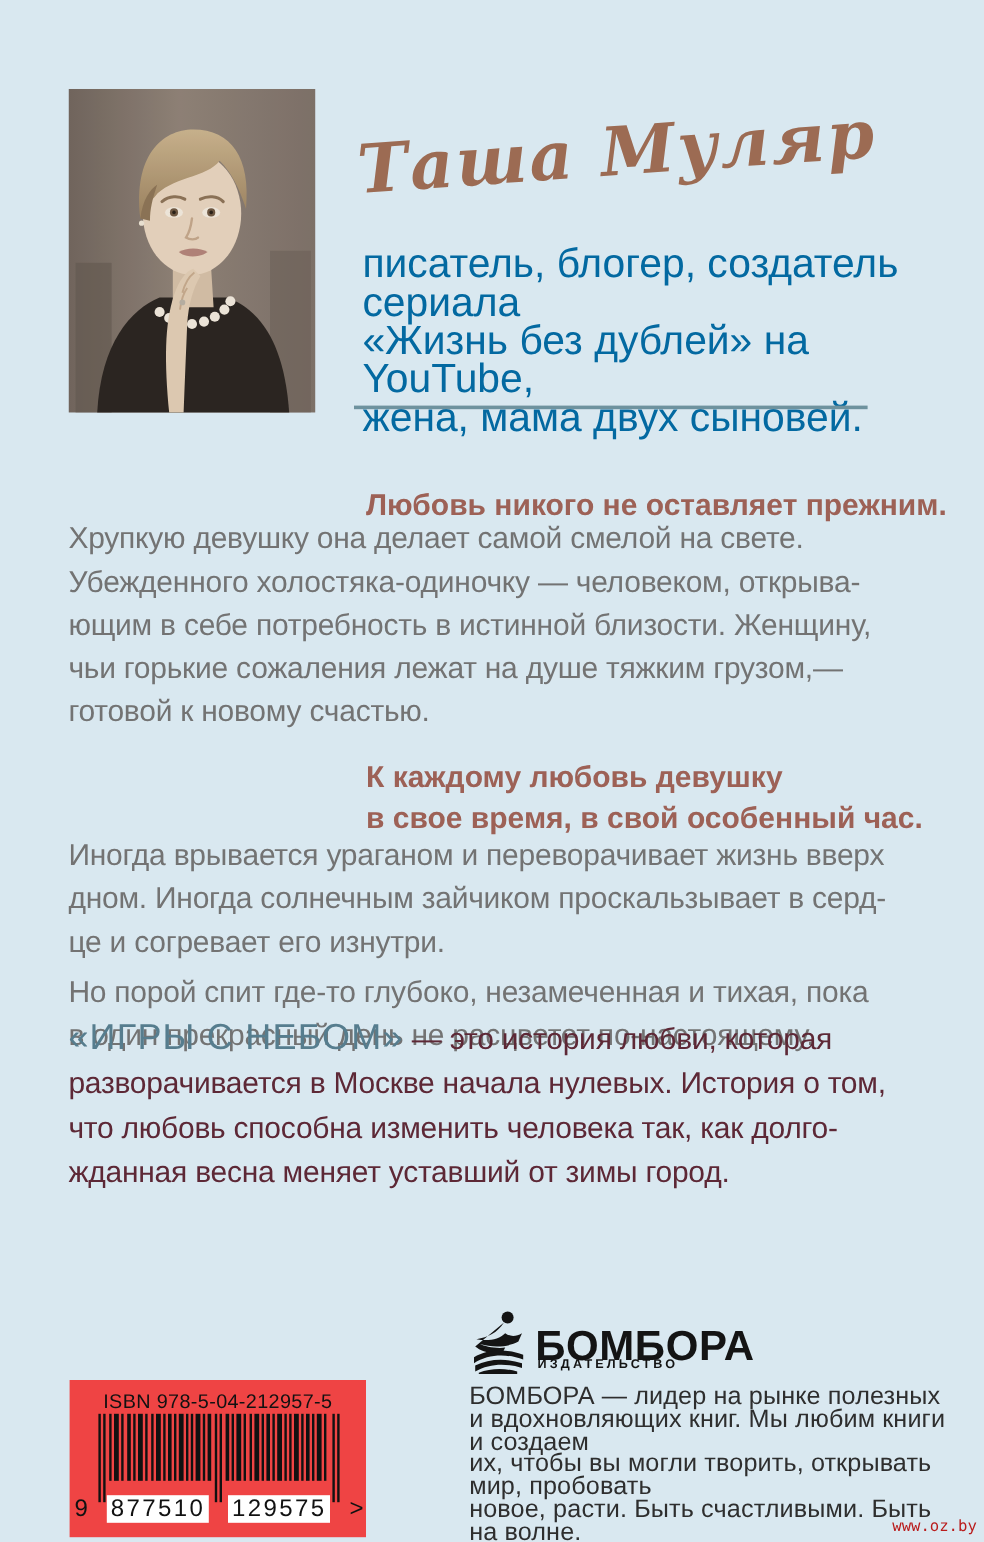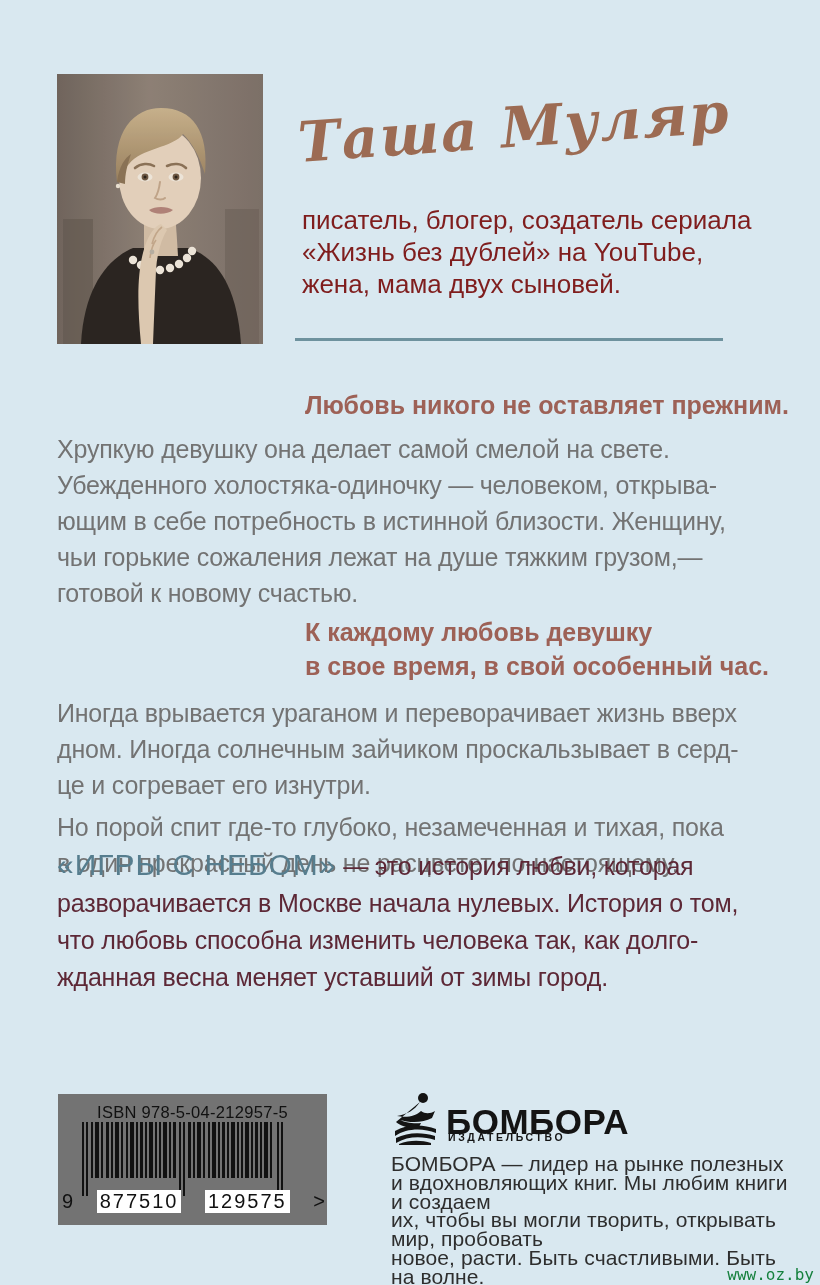--- a/index.html
+++ b/index.html
@@ -26,35 +26,36 @@
     font-style:italic;font-weight:600;
     font-size:56px;line-height:60px;
     color:#9c6b53;
     transform:rotate(-4deg);
     transform-origin:left top;
     letter-spacing:2px;
     white-space:nowrap;
   }
   .author-desc{
     position:absolute;left:302px;top:204px;width:470px;
-    font-size:26px;line-height:32px;
-    color:#7f1d1d;
+    font-size:34px;line-height:32px;
+    color:#0369a1;
     white-space:pre-line;
   }
   .divider{
     position:absolute;left:295px;top:338px;width:428px;height:3px;
     background:#6e929e;
   }
 
   
   .headline{
     position:absolute;left:305px;
     font-size:25px;font-weight:bold;line-height:34px;
     color:#9d6156;
     white-space:pre-line;
+    margin-top:16px;
   }
   .h1{top:388px;}
   .h2{top:615px;}
 
   
   .bodytext{
     position:absolute;left:57px;width:715px;
     font-size:25px;line-height:36px;
     color:#737373;
     white-space:pre-line;
@@ -73,22 +74,22 @@
     letter-spacing:-0.2px;
   }
   .book-title{
     font-size:30px;
     color:#567d8e;
     letter-spacing:1px;
   }
 
   
   .barcode-box{
-    position:absolute;left:58px;top:1094px;width:269px;height:131px;
-    background:#737373;
+    position:absolute;left:58px;top:1150px;width:247px;height:131px;
+    background:#ef4444;
   }
   .isbn{
     position:absolute;top:9px;left:0;right:0;
     text-align:center;
     font-size:16.5px;color:#111;
     letter-spacing:0.3px;
   }
   .bars{position:absolute;left:10px;top:28px;width:227px;height:74px;}
   .bc-digits{
     position:absolute;left:4px;right:2px;top:96px;
@@ -113,21 +114,21 @@
   .pub-blurb{
     position:absolute;left:391px;top:1155px;width:410px;
     font-size:21px;line-height:18.8px;color:#2e2e2e;
     white-space:pre-line;
     letter-spacing:0.1px;
   }
 
   
   .watermark{
     position:absolute;right:6px;top:1265px;
-    font-size:16px;color:#15803d;
+    font-size:13px;color:#b91c1c;
     font-family:"DejaVu Sans Mono", monospace;
   }
 </style>
 </head>
 <body>
 
 <div class="cover">
 
   <div class="photo">
     <svg viewBox="0 0 206 270">

